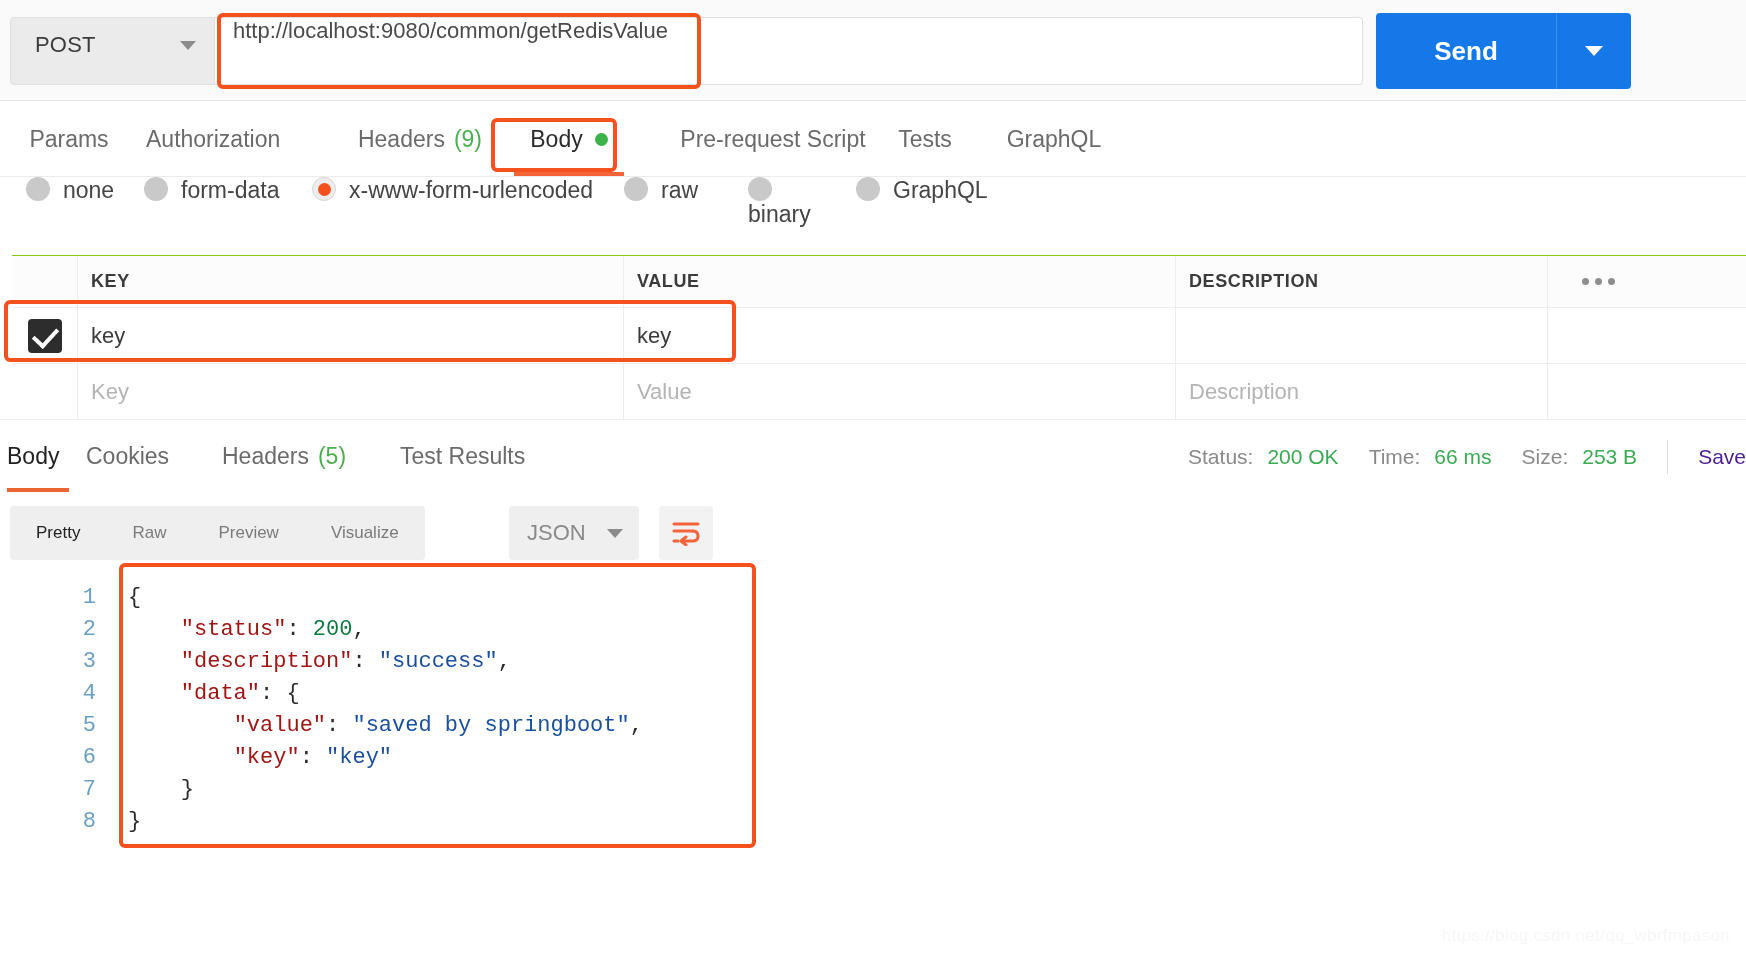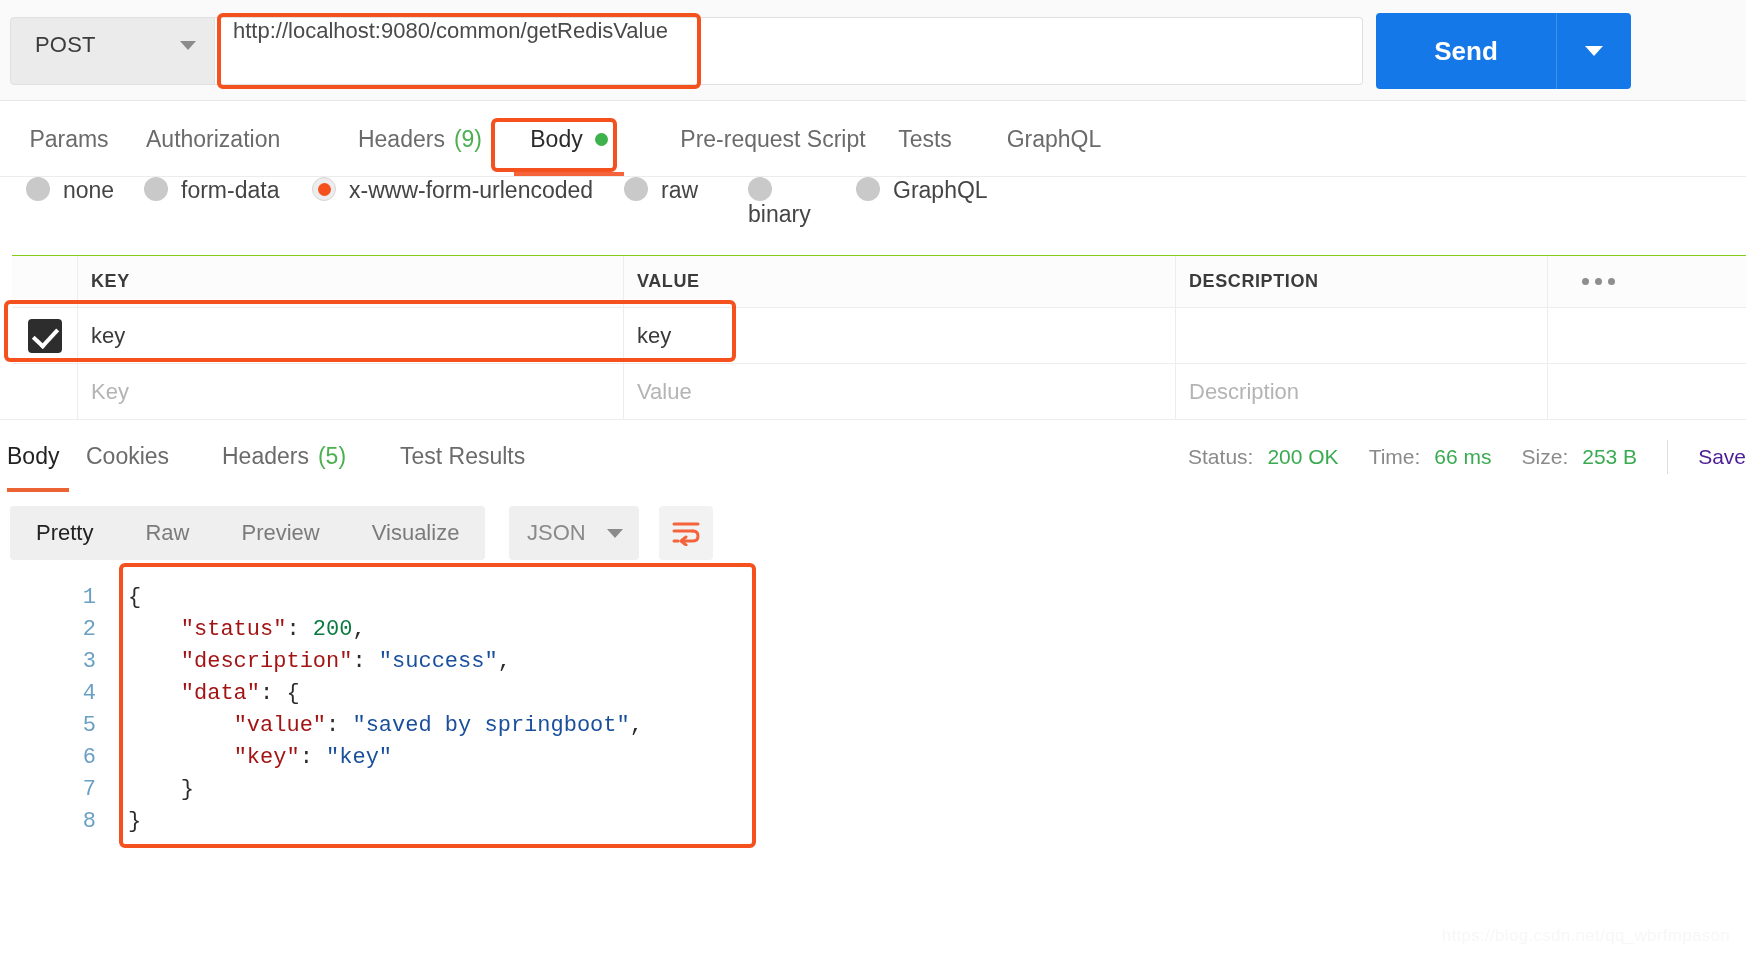--- a/index.html
+++ b/index.html
@@ -196,21 +196,21 @@
     position: absolute; left: 0; top: 492px; width: 1746px; height: 78px;
     background: #ffffff;
   }
   .seg {
     position: absolute; left: 10px; top: 14px;
     height: 54px; background: #efefef; border-radius: 4px;
     display: flex; align-items: center;
   }
   .seg-item {
     height: 54px; display: flex; align-items: center; padding: 0 26px;
-    font-size: 22px; color: #7b7b7b; cursor: pointer; white-space: nowrap;
+    font-size: 17px; color: #7b7b7b; cursor: pointer; white-space: nowrap;
   }
   .seg-item.active { color: #222222; }
   .json-sel {
     position: absolute; left: 509px; top: 14px;
     height: 54px; width: 130px; background: #efefef; border-radius: 4px;
     display: flex; align-items: center; justify-content: space-between;
     padding: 0 16px 0 18px; cursor: pointer;
   }
   .json-sel span { font-size: 22px; color: #8a8a8a; }
   .wrap-btn {

